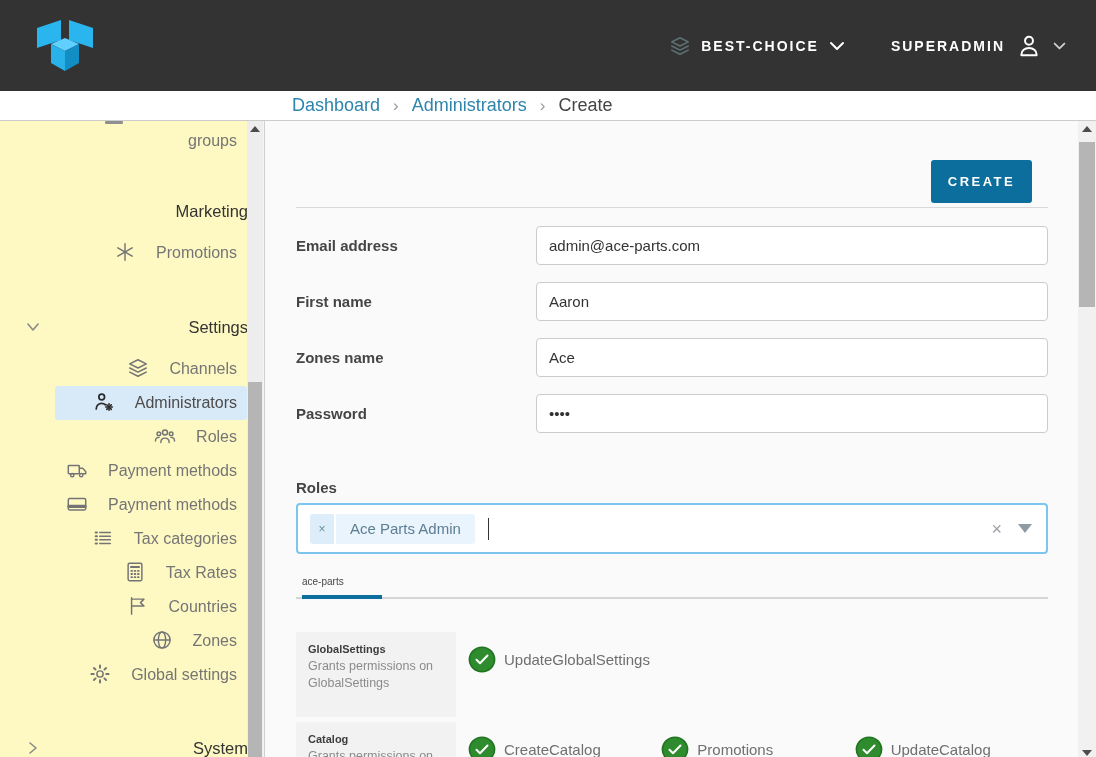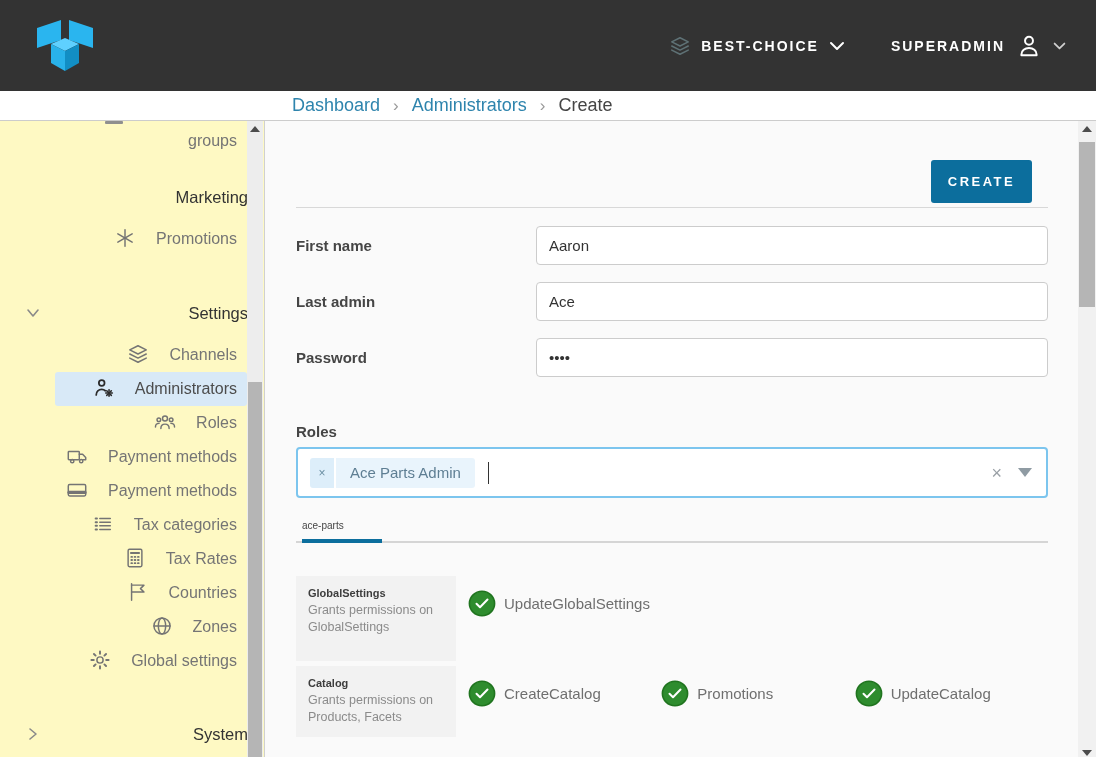--- a/index.html
+++ b/index.html
@@ -28,21 +28,21 @@
   
   .sidebar { width:265px; background:#fef9c3; border-right:1px solid #d0d0d0; position:relative; overflow:hidden; flex:none;text-align:right; }
   .sidebar-scroll { width:248px; height:100%; overflow:hidden; position:relative; }
   .icon-fragment { position:absolute; left:105px; top:0px; width:18px; height:3px; background:#8f8f8f; border-radius:1px; }
   .nav-item { margin-left:55px; padding:5px 10px; font-size:16px; color:#757575; line-height:24px; border-radius:3px; cursor:pointer; width:192px; }
   .nav-item .nicon { display:inline-block; vertical-align:-5px; margin-right:20px; width:22px; height:22px; }
   .nav-item.selected { background:#d8e9f7; color:#4c4c4c; }
   .nav-item.clipped { margin-top:3px; }
   .section-title { font-size:16.5px; color:#333; padding-left:48px; position:relative; cursor:pointer; line-height:22px; }
   .section-title .sec-chev { position:absolute; left:26px; top:4px; width:14px; height:14px; }
-  .sec-marketing { margin-top:28px; margin-bottom:14px; }
+  .sec-marketing { margin-top:42px; margin-bottom:14px; }
   .sec-settings { margin-top:46px; margin-bottom:14px; }
   .sec-system { margin-top:45px; }
 
   
   .scrollbar { position:absolute; top:0; bottom:0; background:#ededed; }
   .sb-sidebar { right:1px; width:16px; }
   .sb-main { right:0; width:18px; background:#f1f1f1; }
   .sb-btn { position:absolute; left:0; right:0; height:16px; display:flex; align-items:center; justify-content:center; cursor:pointer; }
   .sb-up { top:0; } .sb-down { bottom:0; }
   .tri-up { width:0; height:0; border-left:5px solid transparent; border-right:5px solid transparent; border-bottom:6px solid #4c4c4c; }
@@ -314,25 +314,29 @@
       <div class="sb-thumb thumb-sidebar"></div>
     </div>
   </aside>
 
   <main class="content">
     <div class="content-inner">
       <button class="create-btn">CREATE</button>
       <hr class="top-divider">
 
       <div class="form-row">
+        <label class="form-label">Email address</label>
+        <input class="form-input" value="admin@ace-parts.com" style="">
+      </div>
+      <div class="form-row">
         <label class="form-label">First name</label>
         <input class="form-input" value="Aaron" style="">
       </div>
       <div class="form-row">
-        <label class="form-label">Last admin</label>
+        <label class="form-label">Zones name</label>
         <input class="form-input" value="Ace" style="">
       </div>
       <div class="form-row">
         <label class="form-label">Password</label>
         <input class="form-input" value="••••" style="">
       </div>
 
       <div class="roles-label">Roles</div>
       <div class="roles-select">
         <div class="chip">

